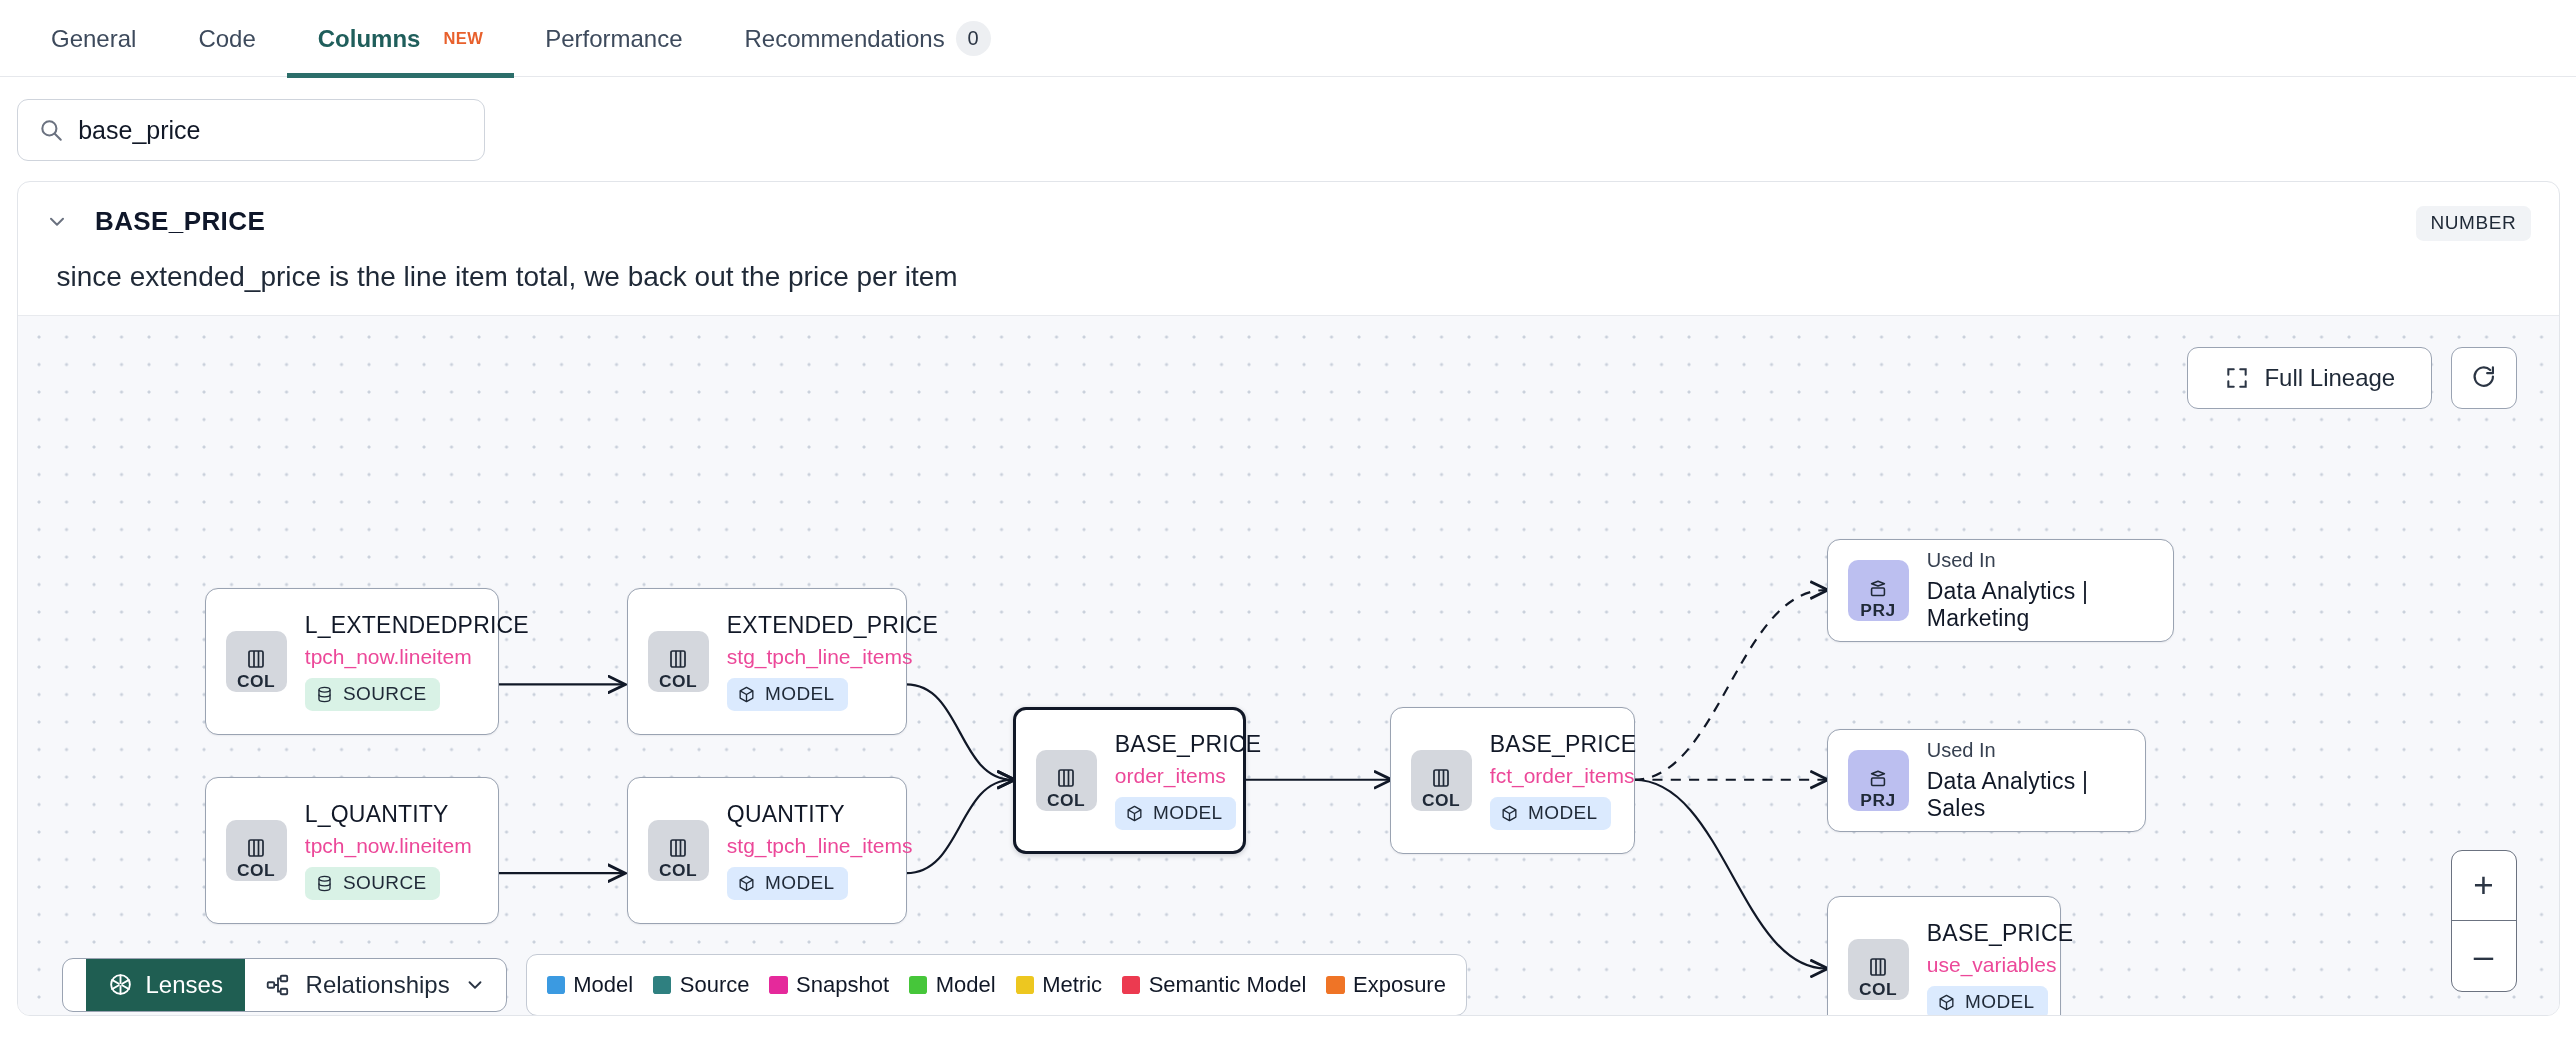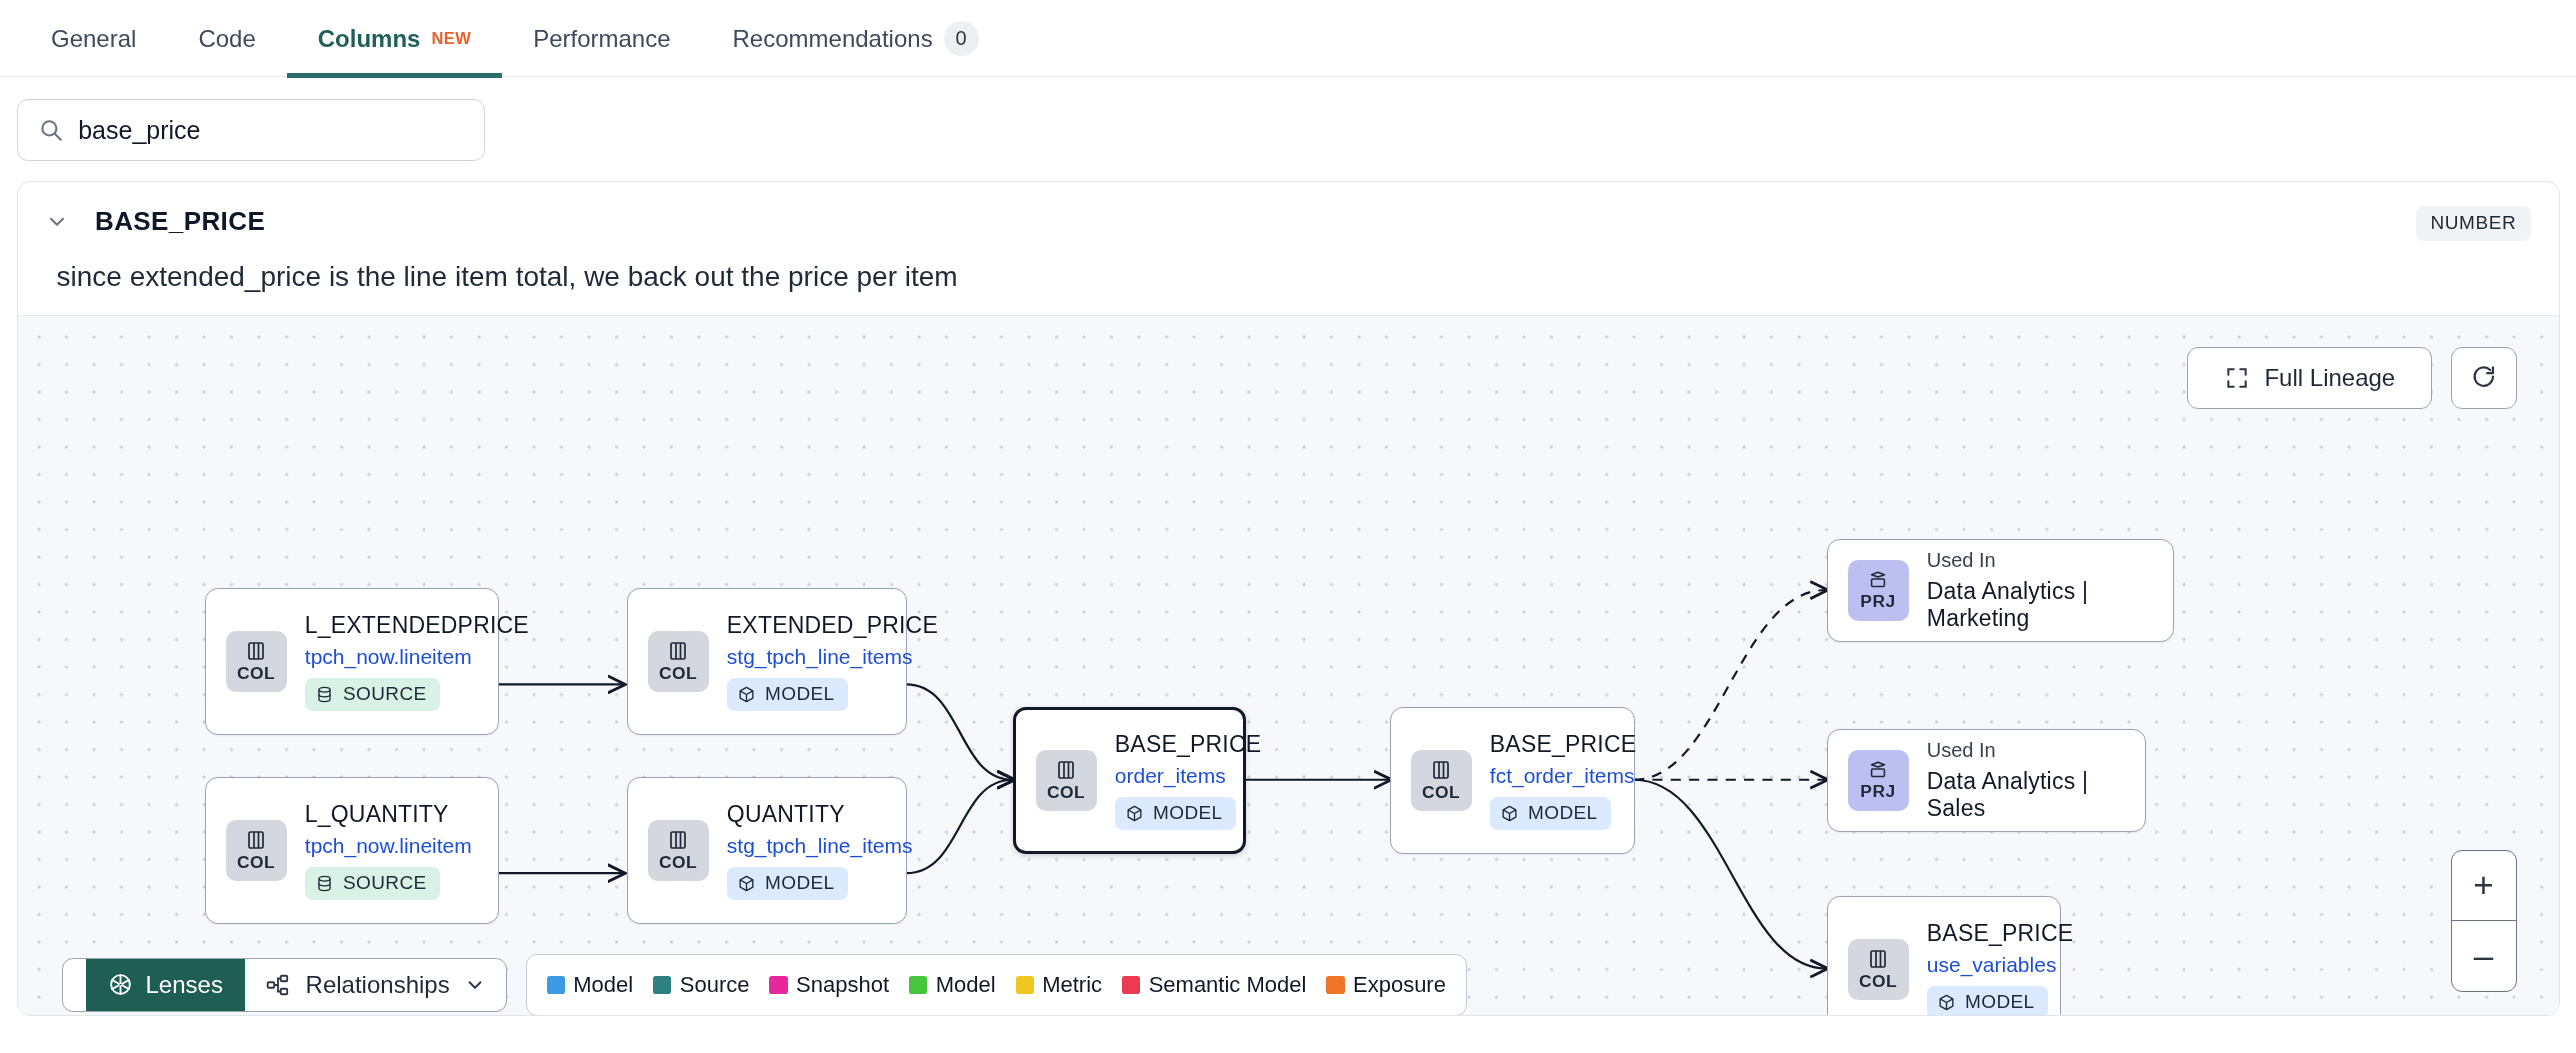--- a/index.html
+++ b/index.html
@@ -39,20 +39,21 @@
     position: absolute;
     left: 0; right: 0; bottom: -1.8px;
     height: 4.6px;
     background: #2c6e6a;
   }
   .tab .newflag {
     font-size: 16.5px;
     font-weight: 700;
     color: #e8602c;
     letter-spacing: 0.4px;
+    margin-left: 12px;
   }
   .countpill {
     background: #edeff2;
     color: #2b3544;
     border-radius: 916px;
     min-width: 35px;
     height: 35px;
     display: inline-flex;
     align-items: center;
     justify-content: center;
@@ -152,29 +153,29 @@
     border: 3.7px solid #111827;
     box-shadow: 0 1.8px 5.5px rgba(16,24,40,.18);
   }
   .kindbadge {
     width: 61px; height: 61px;
     border-radius: 10px;
     background: #d4d7dd;
     display: flex;
     flex-direction: column;
     align-items: center;
-    justify-content: center;
+    justify-content: flex-end;
     gap: 0;
     flex: none;
   }
   .kindbadge.prj { background: #bcbff0; }
   .kindbadge .kl { font-size: 17.4px; font-weight: 600; color: #1f2937; letter-spacing: 0.5px; }
   .nodebody { display: flex; flex-direction: column; gap: 6.4px; min-width: 0; }
   .n-title { font-size: 23px; color: #111827; letter-spacing: 0.2px; }
-  .n-sub { font-size: 21px; color: #1d4ed8; }
+  .n-sub { font-size: 21px; color: #ec4899; }
   .n-small { font-size: 20px; color: #374151; }
   .matbadge {
     align-self: flex-start;
     display: inline-flex;
     align-items: center;
     gap: 9.2px;
     border-radius: 7.3px;
     padding: 5.5px 13px 5.5px 10px;
     font-size: 19px;
     letter-spacing: 0.4px;

